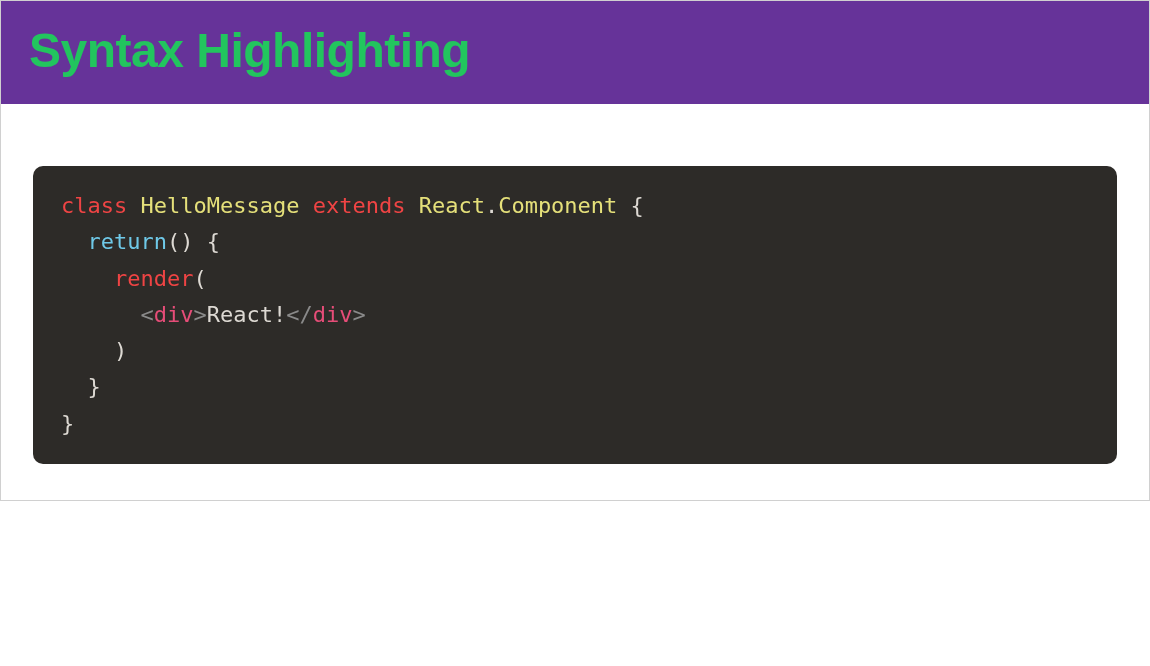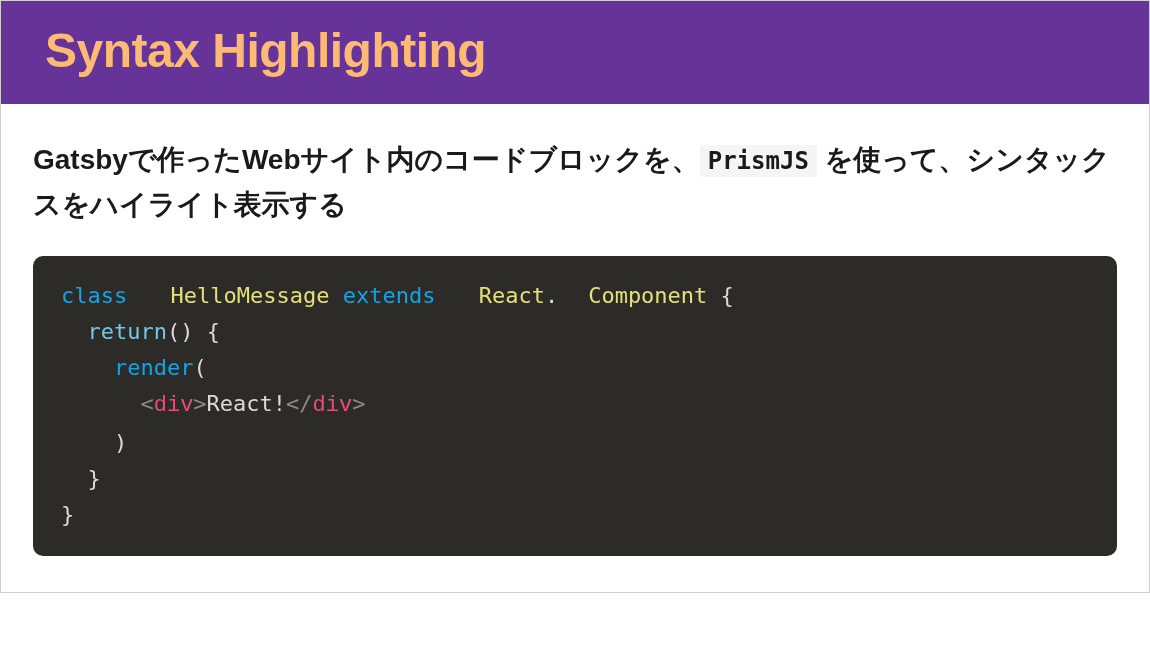--- a/index.html
+++ b/index.html
@@ -13,25 +13,24 @@
       background: #fff;
     }
     .container {
       border: 1px solid #d0d0d0;
     }
     .header {
       background: #663399;
       padding: 22px 28px 26px 28px;
     }
     .header h1 {
-      color: #fdba74;
+      color: #22c55e;
       font-size: 48px;
       font-weight: 700;
       letter-spacing: -0.5px;
-      margin-left: 16px;
     }
     .content {
       padding: 34px 32px 36px 32px;
     }
     .description {
       font-size: 28px;
       font-weight: 700;
       line-height: 1.6;
       color: #1a1a1a;
     }
@@ -48,39 +47,36 @@
       background: #2d2b28;
       border-radius: 10px;
       padding: 22px 28px;
       font-family: "SF Mono", "Menlo", "Monaco", "Consolas", monospace;
       font-size: 22px;
       line-height: 1.65;
       color: #ddd9d3;
       white-space: pre;
       overflow-x: auto;
     }
-    .tok-keyword { color: #0ea5e9; }
-    .tok-class { color: #e5e07a; margin-left: 30px; }
+    .tok-keyword { color: #ef4444; }
+    .tok-class { color: #e5e07a; }
     .tok-func { color: #6fc9e8; }
     .tok-punct { color: #ddd9d3; }
-    .tok-tag { color: #e64d78; font-family: Liberation Mono, monospace; }
+    .tok-tag { color: #e64d78; }
     .tok-angle { color: #8a8a8a; }
     .tok-text { color: #ddd9d3; }
   </style>
 </head>
 <body>
 
 <div class="container">
   <div class="header">
     <h1>Syntax Highlighting</h1>
   </div>
   <div class="content">
-    <p class="description">
-      <span>Gatsbyで作ったWebサイト内のコードブロックを、</span><span class="inline-code">PrismJS</span><span> を使って、シンタックスをハイライト表示する</span>
-    </p>
     <pre class="code-block"><code id="code-target"><span class="tok-keyword">class</span><span class="tok-text"> </span><span class="tok-class">HelloMessage</span><span class="tok-text"> </span><span class="tok-keyword">extends</span><span class="tok-text"> </span><span class="tok-class">React</span><span class="tok-punct">.</span><span class="tok-class">Component</span><span class="tok-punct"> {</span><span class="tok-text">
   </span><span class="tok-func">return</span><span class="tok-punct">() {</span><span class="tok-text">
     </span><span class="tok-keyword">render</span><span class="tok-punct">(</span><span class="tok-text">
       </span><span class="tok-angle">&lt;</span><span class="tok-tag">div</span><span class="tok-angle">&gt;</span><span class="tok-text">React!</span><span class="tok-angle">&lt;/</span><span class="tok-tag">div</span><span class="tok-angle">&gt;</span><span class="tok-punct">
     )</span><span class="tok-punct">
   }</span><span class="tok-punct">
 }</span></code></pre>
   </div>
 </div>
 

